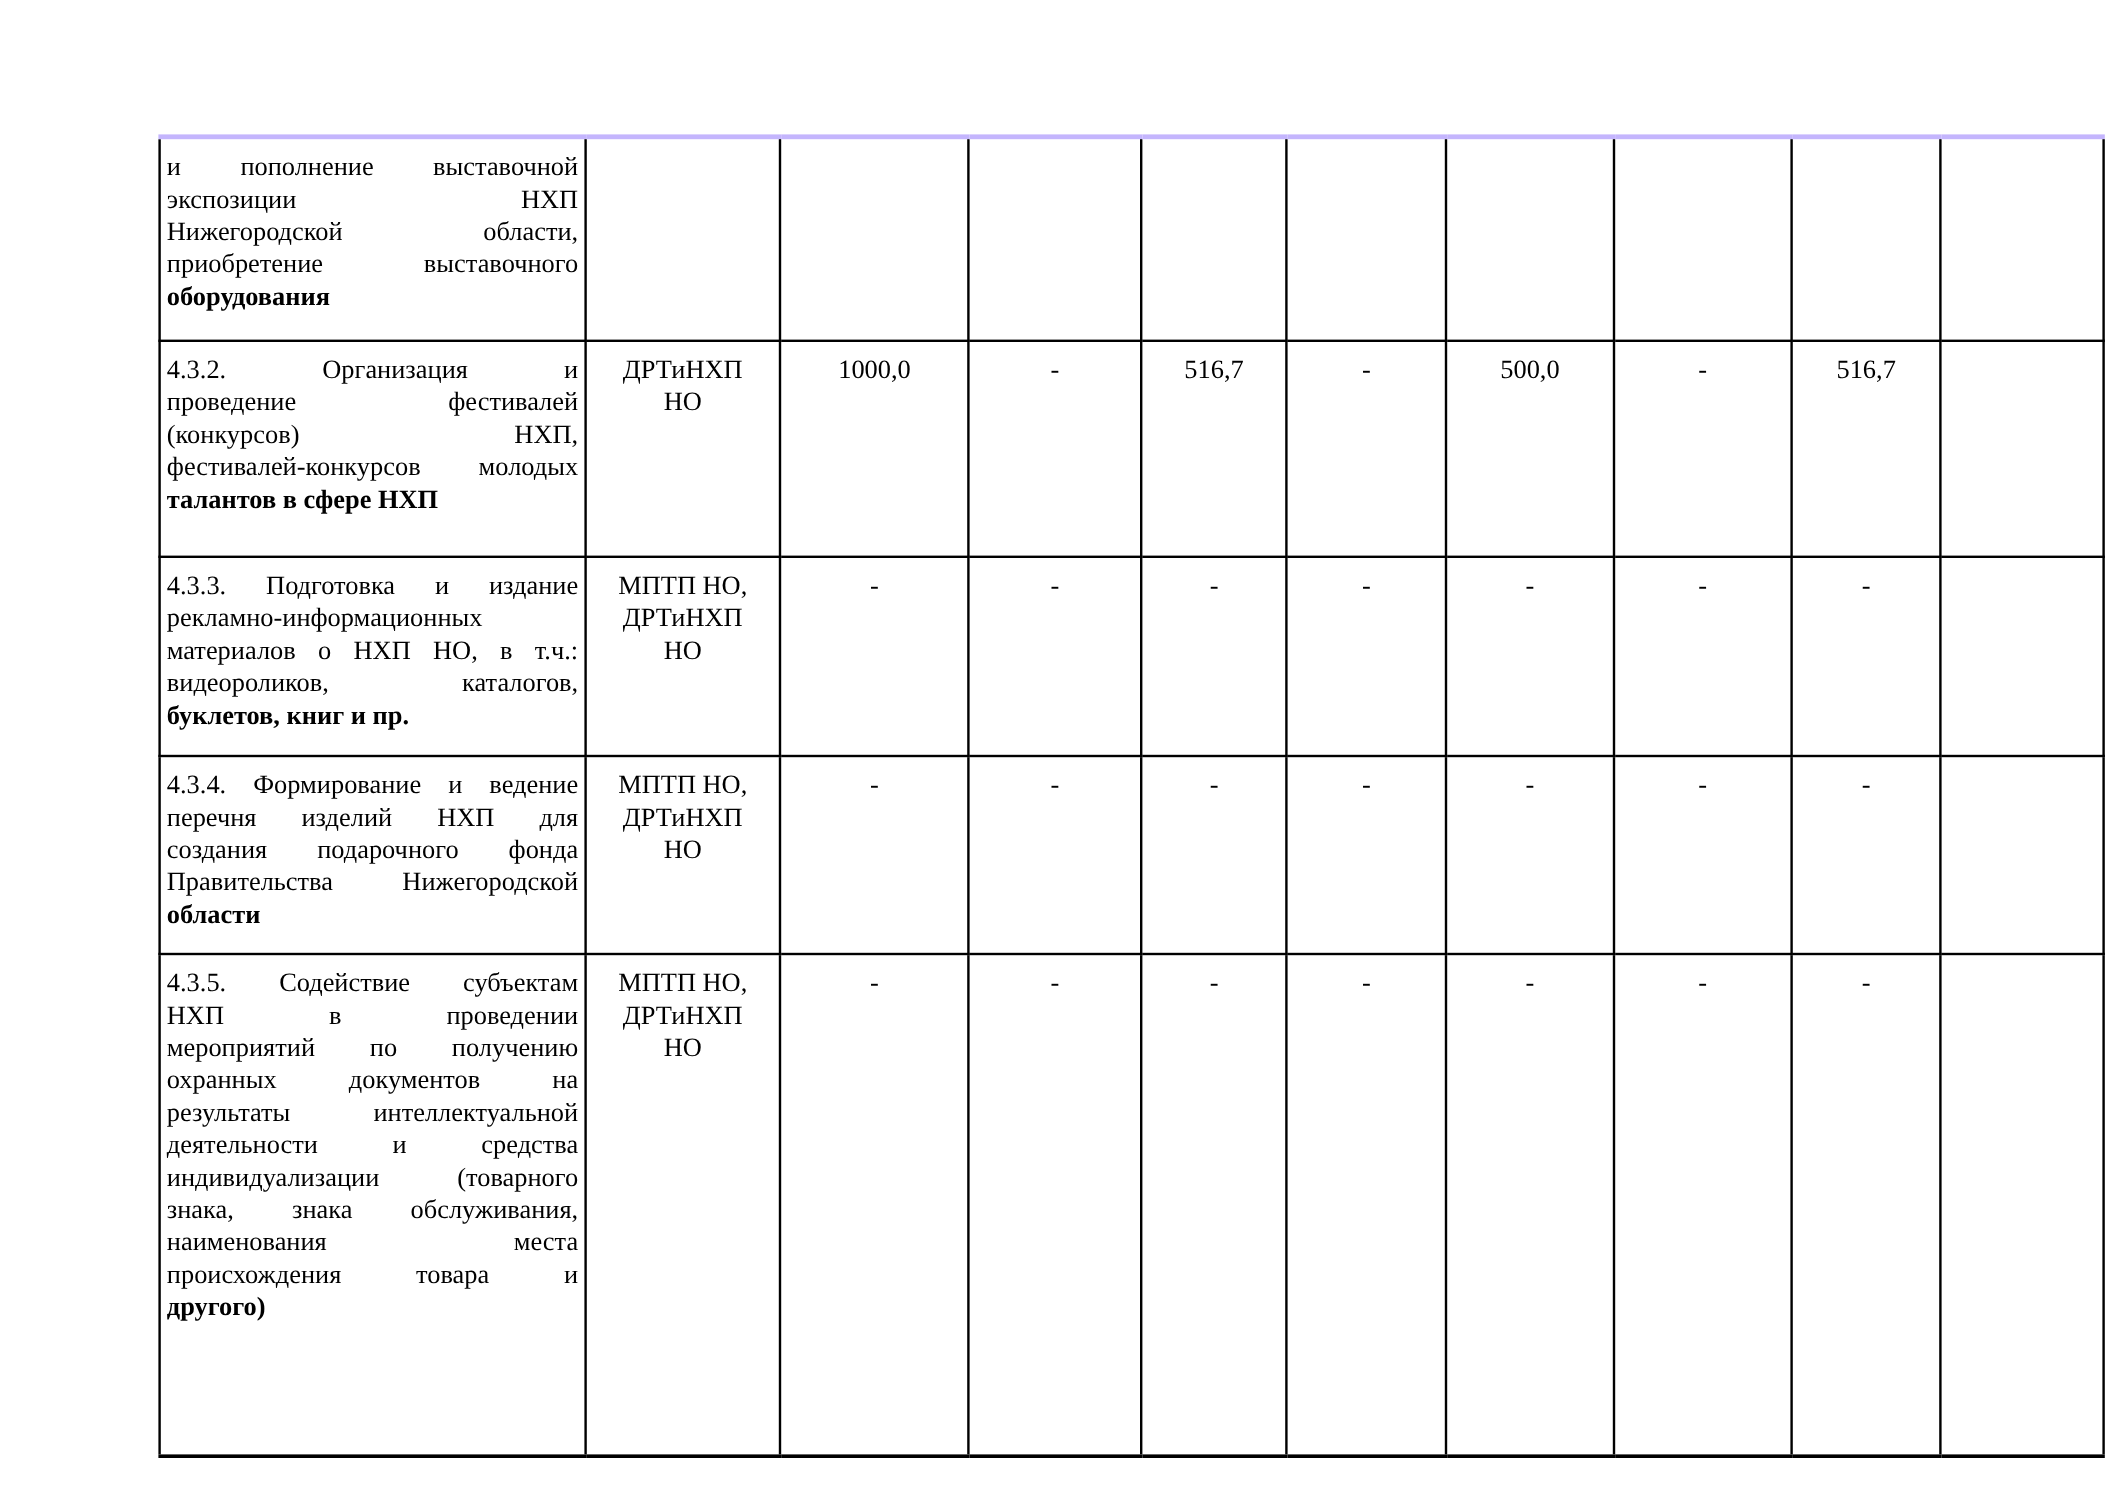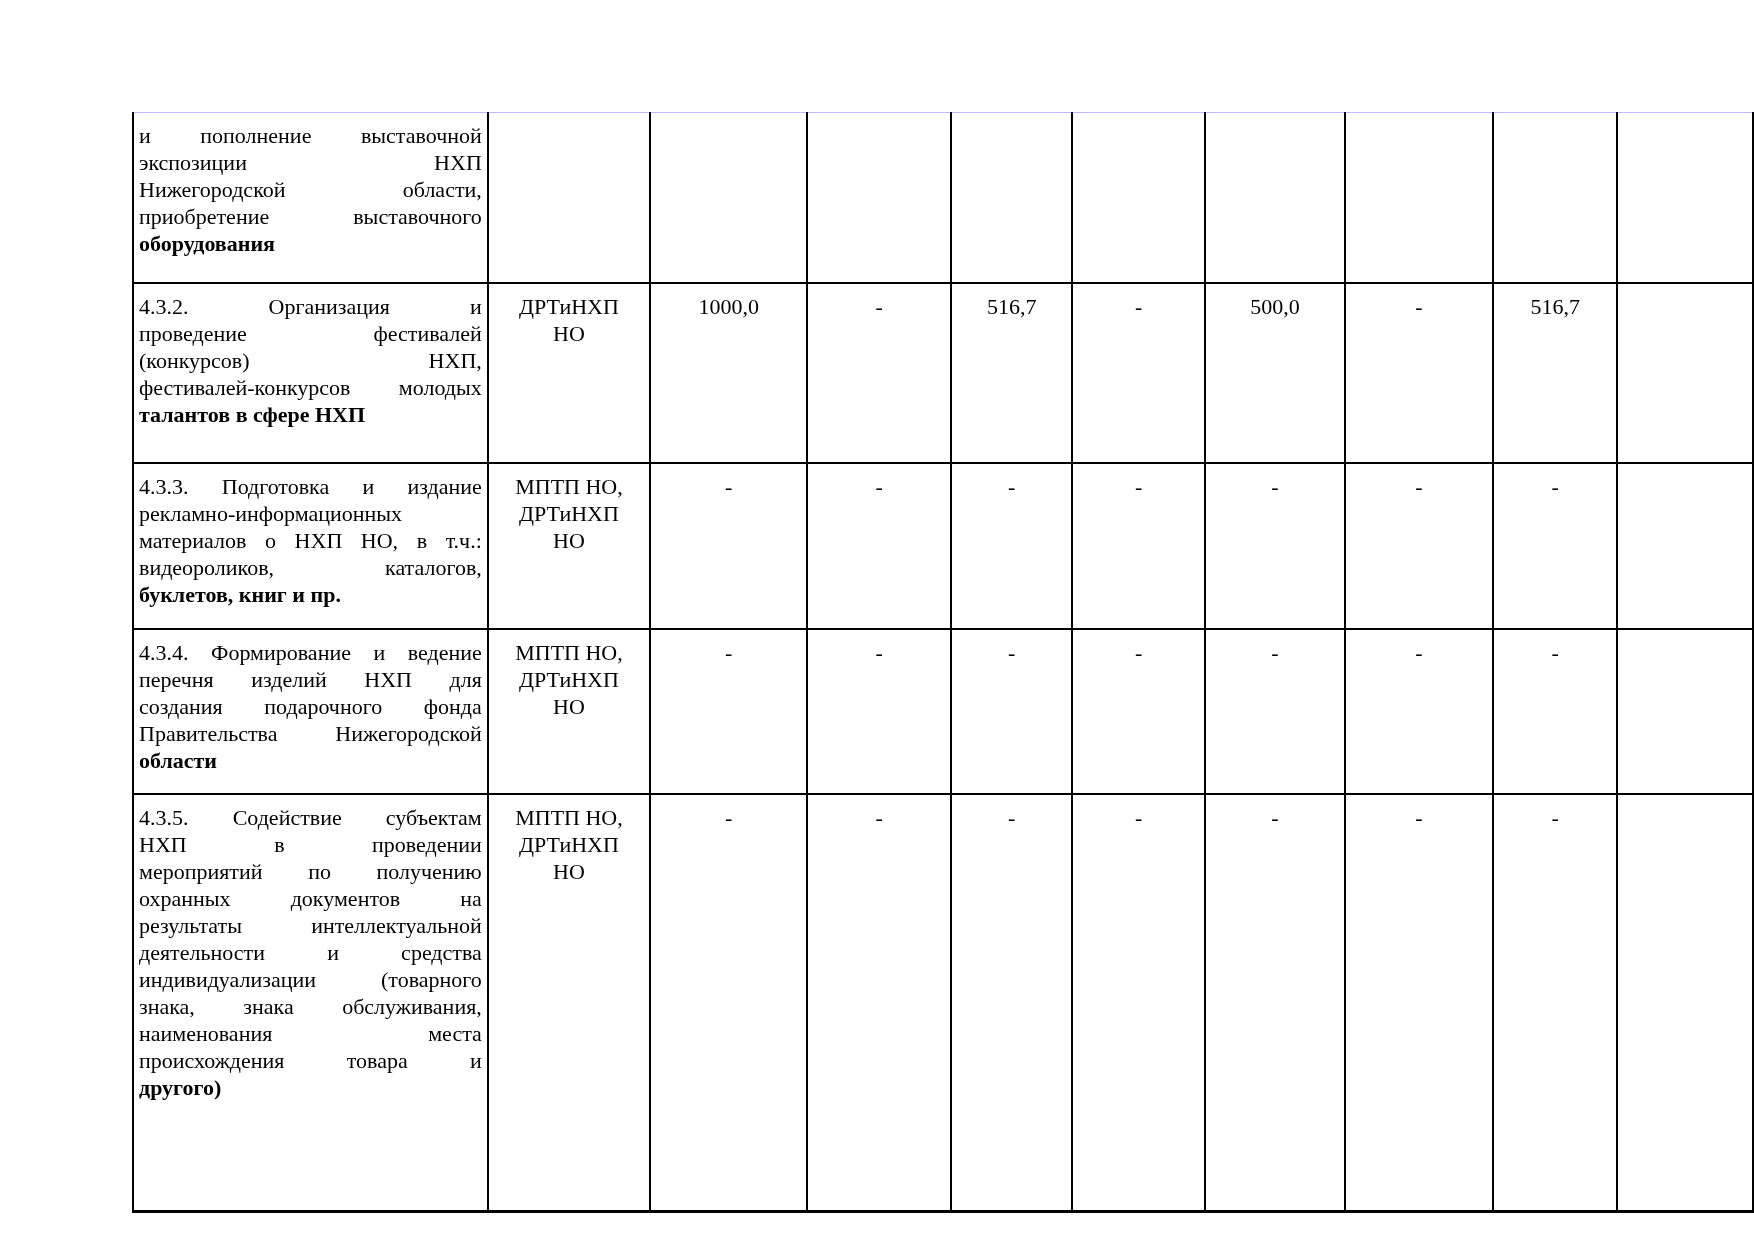--- a/index.html
+++ b/index.html
@@ -25,21 +25,21 @@
     table-layout: fixed;
   }
   table.program td {
     border: 2px solid #000000;
     vertical-align: top;
     padding: 9px 5px 0 5px;
     font-size: 22px;
     line-height: 27px;
     overflow: hidden;
   }
-  table.program tr:first-child td { border-top: 1px solid #c4b5fd; margin-left: 33px; }
+  table.program tr:first-child td { border-top: 4px solid #c4b5fd; margin-left: 33px; }
   table.program tr:last-child td  { border-bottom: 3px solid #000000; }
 
   
   td.act .line { text-align: justify; text-align-last: justify; }
   td.act .line:last-child { text-align-last: left; font-weight: bold; }
   
   td.act.cont .line:last-child { text-align-last: justify; }
 
   td.exec { text-align: center; white-space: pre-line; }
   td.val  { text-align: center; }

